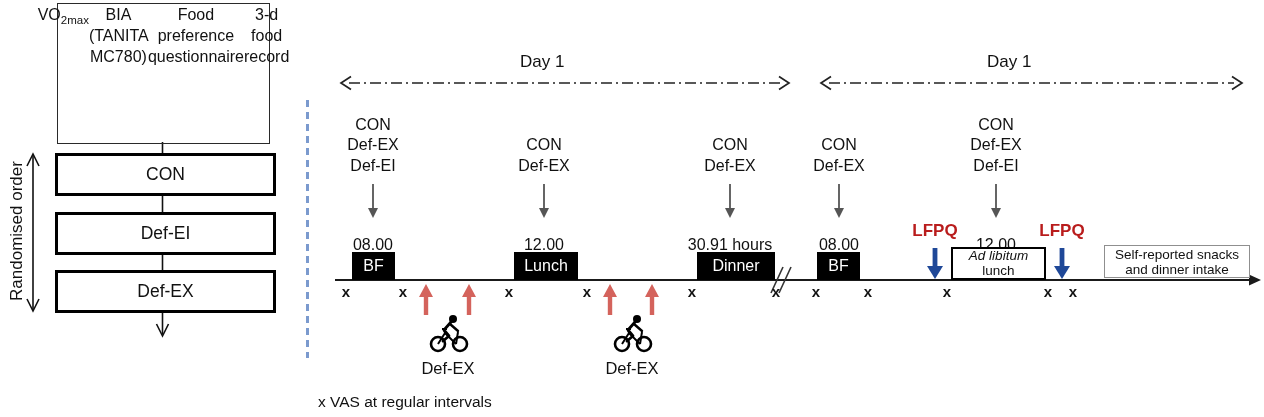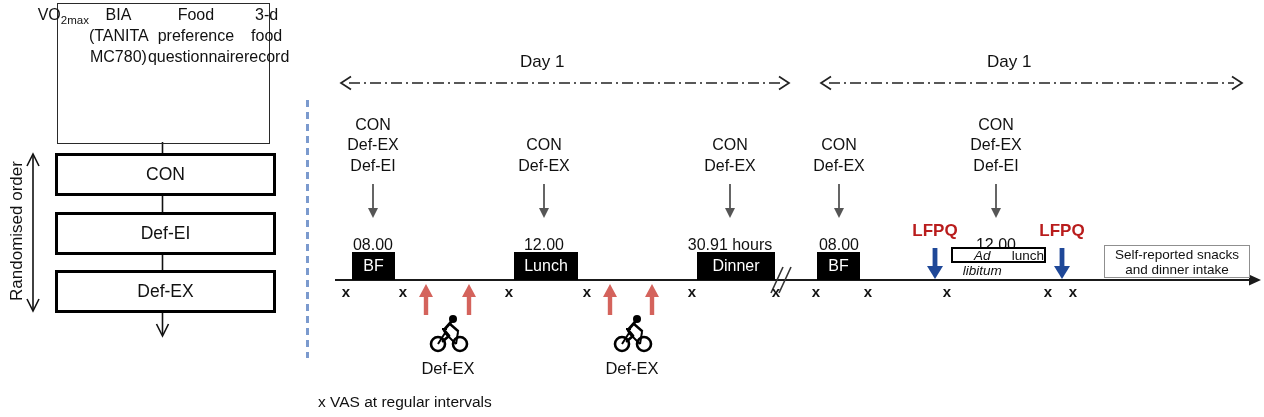--- a/index.html
+++ b/index.html
@@ -14,22 +14,22 @@
     display:flex;align-items:center;justify-content:center;font-size:17.5px;}
   #rand-label{left:-68px;top:221px;width:170px;height:20px;transform:rotate(-90deg);
     transform-origin:center;text-align:center;font-size:17px;}
   
   .day-lbl{top:52px;width:90px;font-size:17px;text-align:left;}
   .ev-stack{top:112px;height:64px;width:110px;display:flex;flex-direction:column;
     justify-content:flex-end;text-align:center;font-size:16px;line-height:20.5px;}
   .ev-time{top:224px;width:110px;text-align:center;font-size:16px;margin-top:12px;}
   .meal-box{top:252px;height:28px;background:#000;color:#fff;display:flex;
     align-items:center;justify-content:center;font-size:16px;}
-  #adlib-box{left:951px;top:247px;width:95px;height:16px;border:2.5px solid #000;background:#fff;
-    box-sizing:border-box;display:flex;flex-direction:row;justify-content:center;
+  #adlib-box{left:951px;top:247px;width:95px;height:33px;border:2.5px solid #000;background:#fff;
+    box-sizing:border-box;display:flex;flex-direction:column;justify-content:center;
     text-align:center;font-size:13.5px;line-height:14.5px;}
   #selfrep-box{left:1104px;top:245px;width:146px;height:33px;border:1.5px solid #8f8f8f;background:#fff;
     box-sizing:border-box;display:flex;flex-direction:column;justify-content:center;
     text-align:center;font-size:13.5px;line-height:15px;}
   .lfpq{top:221px;width:60px;text-align:center;font-size:17px;font-weight:600;color:#b91c1c;}
   .vas-x{top:283px;width:14px;text-align:center;font-size:15px;font-weight:700;}
   .defex-lbl{top:359px;width:70px;text-align:center;font-size:16.5px;}
   #legend{left:318px;top:393px;font-size:15.5px;}
   svg{position:absolute;left:0;top:0;}
 </style>

